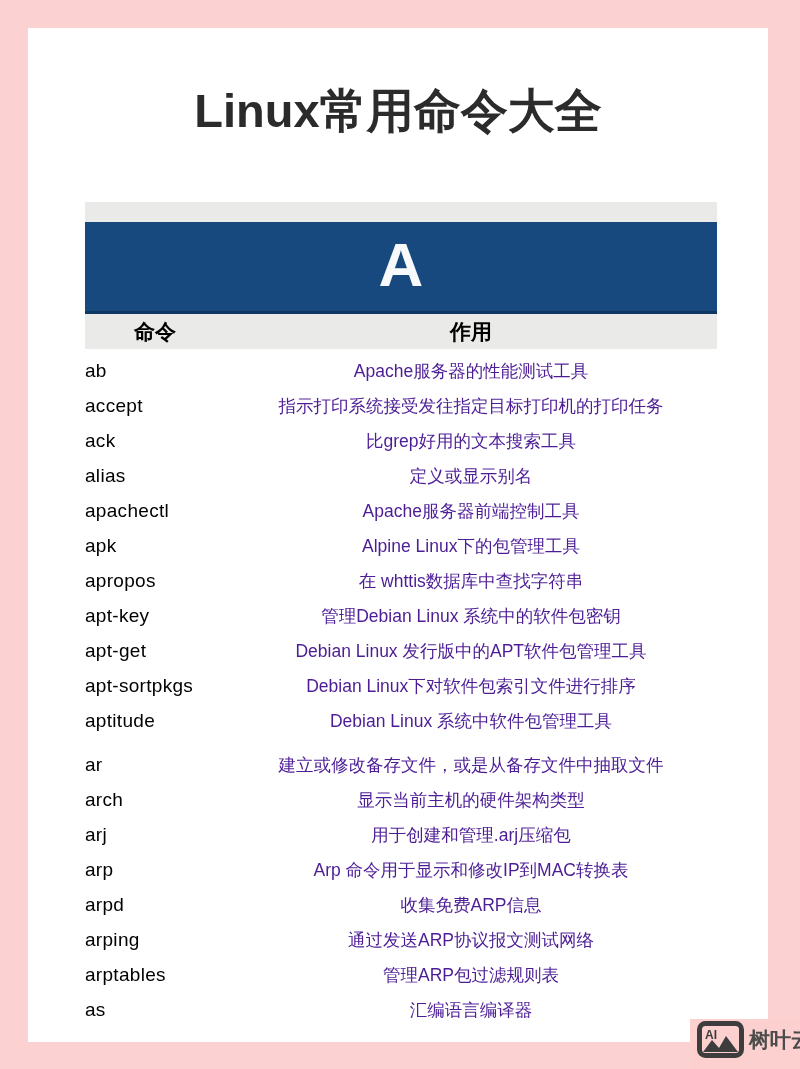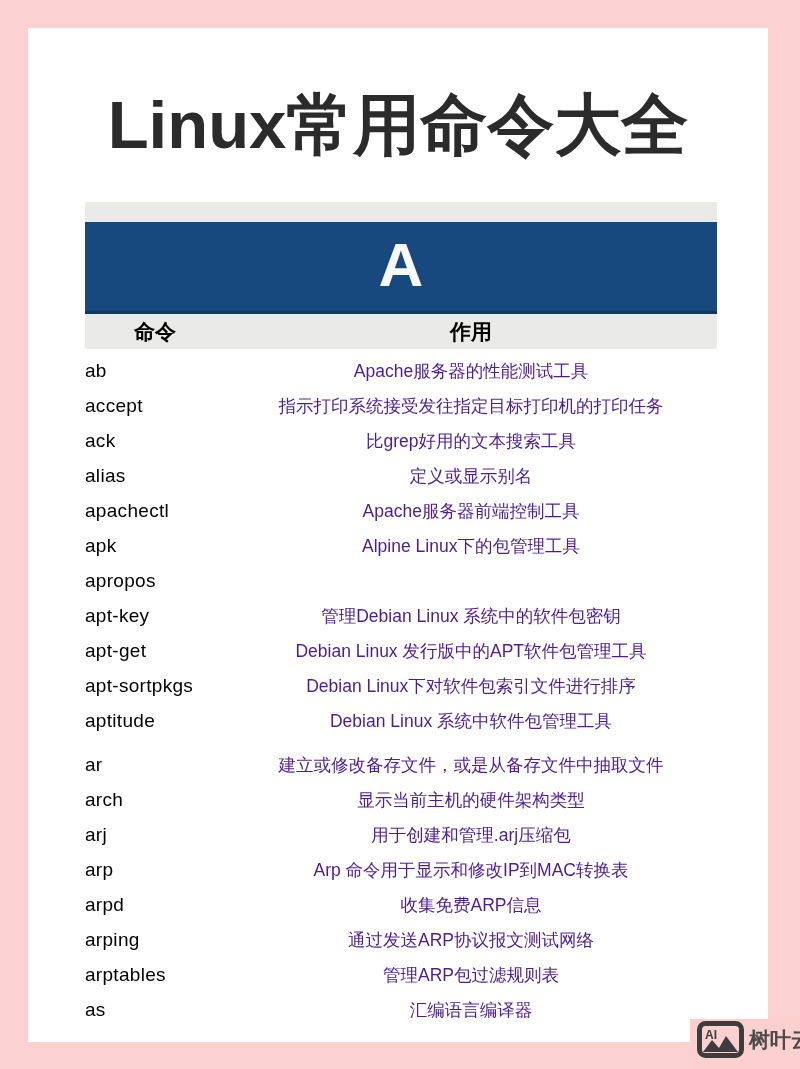--- a/index.html
+++ b/index.html
@@ -13,21 +13,21 @@
   .content {
     position: absolute;
     left: 28px; top: 28px;
     width: 740px; height: 1014px;
     background: #ffffff;
   }
   .page-title {
     position: absolute;
     top: 52px; left: 0; width: 100%;
     text-align: center;
-    font-size: 67px;
+    font-size: 47px;
     font-weight: 900;
     letter-spacing: 0px;
     color: #2b2b2b;
     white-space: nowrap;
   }
   .table-block {
     position: absolute;
     left: 57px; top: 174px;
     width: 632px;
   }
@@ -138,20 +138,21 @@
         <div class="row">
           <div class="cell-cmd">apachectl</div>
           <div class="cell-desc">Apache服务器前端控制工具</div>
         </div>
         <div class="row">
           <div class="cell-cmd">apk</div>
           <div class="cell-desc">Alpine Linux下的包管理工具</div>
         </div>
         <div class="row">
           <div class="cell-cmd">apropos</div>
+          <div class="cell-desc">在 whttis数据库中查找字符串</div>
         </div>
         <div class="row">
           <div class="cell-cmd">apt-key</div>
           <div class="cell-desc">管理Debian Linux 系统中的软件包密钥</div>
         </div>
         <div class="row">
           <div class="cell-cmd">apt-get</div>
           <div class="cell-desc">Debian Linux 发行版中的APT软件包管理工具</div>
         </div>
         <div class="row">

